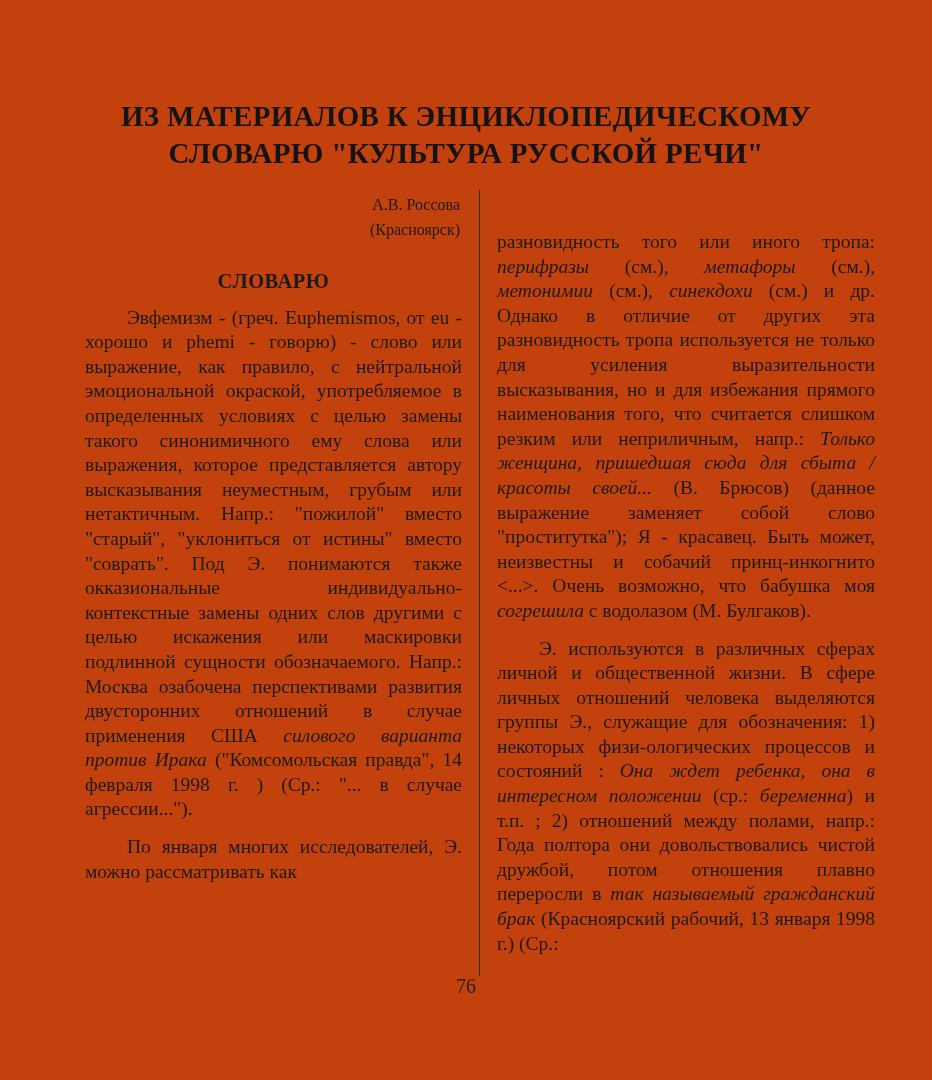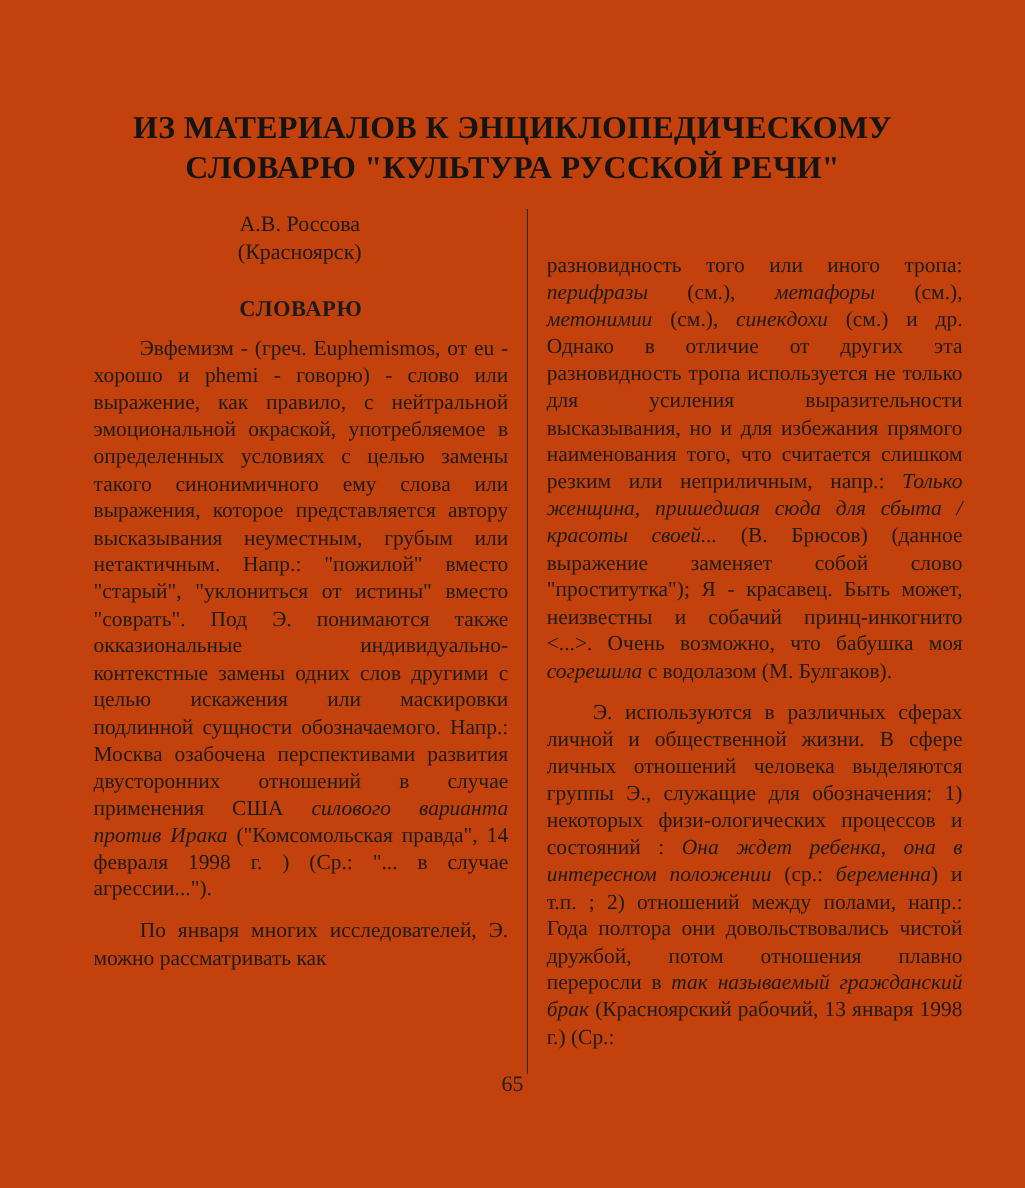--- a/index.html
+++ b/index.html
@@ -43,22 +43,22 @@
   }
   .col-left  { width: 377px; }
   .col-right { width: 378px; margin-top: 40px; }
   .divider {
     width: 1px;
     background: #2a2a2a;
     margin: 0 17px;
     align-self: stretch;
   }
   .author-block {
-    text-align: center;
-    font-size: 20px;
+    text-align: right;
+    font-size: 16px;
     line-height: 25px;
     padding-right: 2px;
     margin: 2px 0 0 0;
   }
   .entry-heading {
     text-align: center;
     font-weight: bold;
     font-size: 20.5px;
     letter-spacing: 0.5px;
     margin: 27px 0 0 0;
@@ -109,15 +109,15 @@
 
     <div class="col col-right">
       <div class="body-text">
         <p class="no-indent"><span>разновидность того или иного тропа: </span><span class="it">перифразы</span><span> (см.), </span><span class="it">метафоры</span><span> (см.), </span><span class="it">метонимии</span><span> (см.), </span><span class="it">синекдохи</span><span> (см.) и др. Однако в отличие от других эта разновидность тропа используется не только для усиления выразительности высказывания, но и для избежания прямого наименования того, что считается слишком резким или неприличным, напр.: </span><span class="it">Только женщина, пришедшая сюда для сбыта / красоты своей...</span><span> (В. Брюсов) (данное выражение заменяет собой слово "проститутка"); Я - красавец. Быть может, неизвестны и собачий принц-инкогнито &lt;...&gt;. Очень возможно, что бабушка моя </span><span class="it">согрешила</span><span> с водолазом (М. Булгаков).</span></p>
         <p><span>Э. используются в различных сферах личной и общественной жизни. В сфере личных отношений человека выделяются группы Э., служащие для обозначения: 1) некоторых физи-ологических процессов и состояний : </span><span class="it">Она ждет ребенка, она в интересном положении</span><span> (ср.: </span><span class="it">беременна</span><span>) и т.п. ; 2) отношений между полами, напр.: Года полтора они довольствовались чистой дружбой, потом отношения плавно переросли в </span><span class="it">так называемый гражданский брак</span><span> (Красноярский рабочий, 13 января 1998 г.) (Ср.:</span></p>
       </div>
     </div>
 
   </div>
 
-  <div class="page-number">65</div>
+  <div class="page-number">76</div>
 
 </div>
 
 </body></html>

